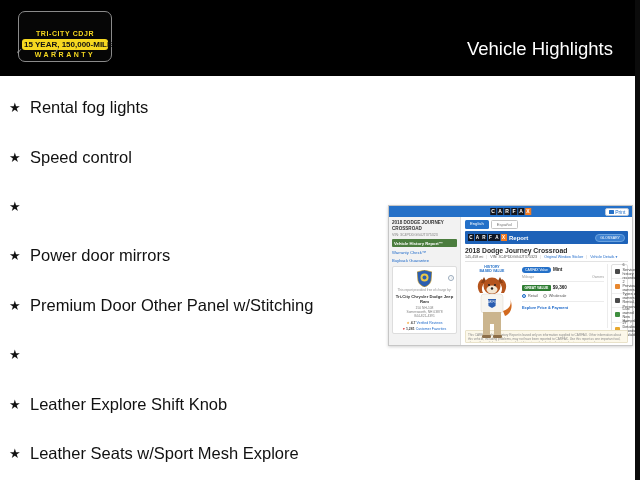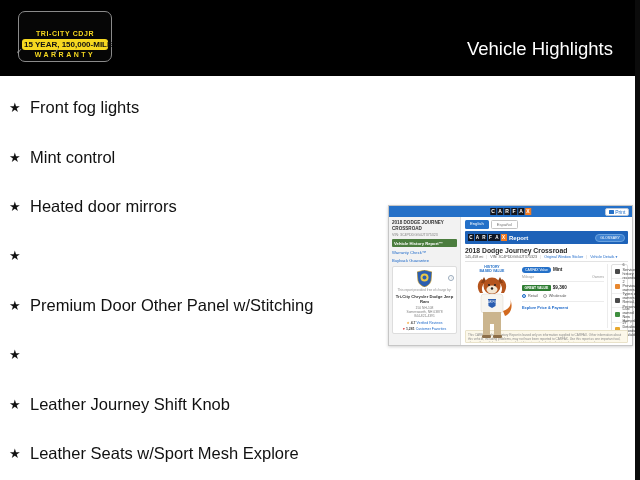--- a/index.html
+++ b/index.html
@@ -123,43 +123,43 @@
   <div class="hdr-checks">
     <span class="c1">✓</span>
     <span class="c2">✓</span>
   </div>
   <div class="page-title">Vehicle Highlights</div>
 </div>
 
 <div class="features">
   <div class="feat">
     <span class="star">★</span>
-    <span class="lbl">Front fog lights</span>
-  </div>
-  <div class="feat">
-    <span class="star">★</span>
-    <span class="lbl">Mint control</span>
-  </div>
-  <div class="feat">
-    <span class="star">★</span>
-    <span class="lbl">Heated door mirrors</span>
-  </div>
-  <div class="feat">
-    <span class="star">★</span>
+    <span class="lbl">Rental fog lights</span>
+  </div>
+  <div class="feat">
+    <span class="star">★</span>
+    <span class="lbl">Speed control</span>
+  </div>
+  <div class="feat">
+    <span class="star">★</span>
+  </div>
+  <div class="feat">
+    <span class="star">★</span>
+    <span class="lbl">Power door mirrors</span>
   </div>
   <div class="feat">
     <span class="star">★</span>
     <span class="lbl">Premium Door Other Panel w/Stitching</span>
   </div>
   <div class="feat">
     <span class="star">★</span>
   </div>
   <div class="feat">
     <span class="star">★</span>
-    <span class="lbl">Leather Journey Shift Knob</span>
+    <span class="lbl">Leather Explore Shift Knob</span>
   </div>
   <div class="feat">
     <span class="star">★</span>
     <span class="lbl">Leather Seats w/Sport Mesh Explore</span>
   </div>
 </div>
 
 <div class="cfx">
 
   <div class="cfx-top">

